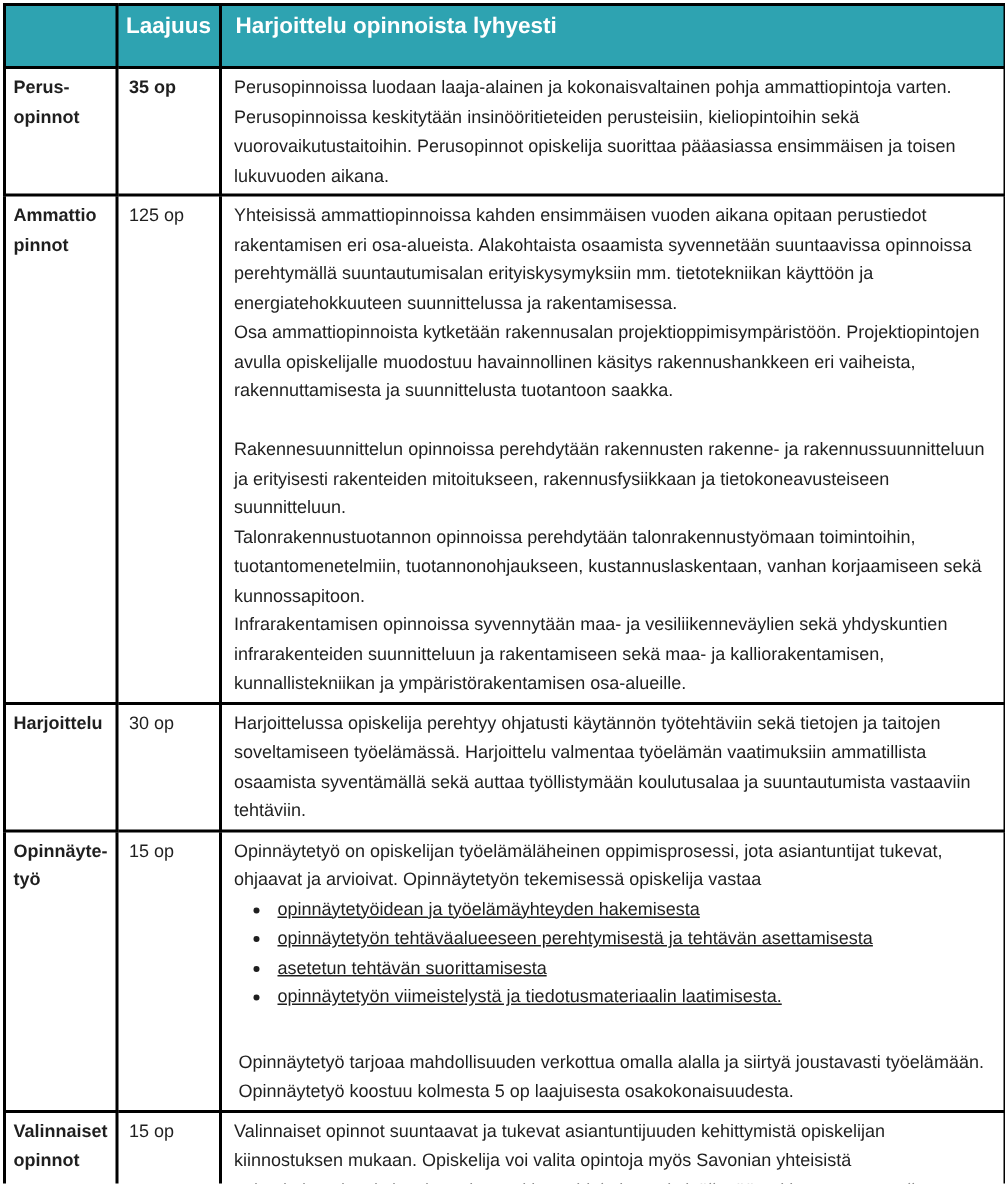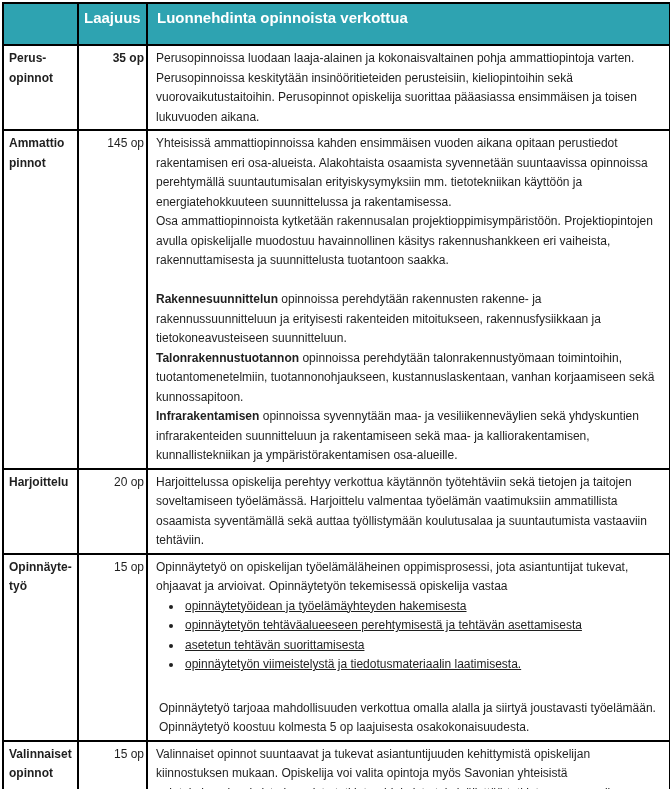--- a/index.html
+++ b/index.html
@@ -22,74 +22,74 @@
     background:var(--header-bg); color:var(--header-fg);
     font-size:15px; font-weight:bold; text-align:left;
     height:42px; padding:5px 4px 4px 5px;
   }
   thead th.desc-h { padding-left:9px; }
   tbody td { font-size:12px; line-height:19.5px; }
   td.label {
     font-weight:bold; white-space:pre-line;
     padding:3px 2px 2px 5px;
   }
-  td.extent { padding:3px 2px 2px 7px;text-align:right; }
+  td.extent { padding:3px 2px 2px 7px; }
   td.extent.bold { font-weight:bold; }
   td.desc { padding:3px 6px 2px 8px; }
   td.desc p { margin:0; }
   td.desc p.indent { margin-left:3px;margin-top:24px; }
-  td.desc strong { font-weight:bold; }
+  td.desc strong { font-weight:normal; }
   .spacer { height:19.5px; }
   ul.bullets { margin:0; padding:0 0 0 27px; list-style:disc;text-decoration:underline; }
   ul.bullets li { padding-left:2px; }
 </style>
 </head>
 <body>
 
 <div class="table-wrap">
   <table>
     <colgroup>
       <col class="c1">
         <col class="c2">
         <col class="c3">
     </colgroup>
     <thead>
       <tr>
         <th></th>
         <th>Laajuus</th>
-        <th class="desc-h">Luonnehdinta opinnoista verkottua</th>
+        <th class="desc-h">Harjoittelu opinnoista lyhyesti</th>
       </tr>
     </thead>
     <tbody id="table-body">
         <tr>
           <td class="label">Perus-
 opinnot</td>
           <td class="extent bold">35 op</td>
           <td class="desc">
             <p>Perusopinnoissa luodaan laaja-alainen ja kokonaisvaltainen pohja ammattiopintoja varten. Perusopinnoissa keskitytään insinööritieteiden perusteisiin, kieliopintoihin sekä vuorovaikutustaitoihin. Perusopinnot opiskelija suorittaa pääasiassa ensimmäisen ja toisen lukuvuoden aikana.</p>
           </td>
         </tr>
         <tr>
           <td class="label">Ammattio
 pinnot</td>
-          <td class="extent">145 op</td>
+          <td class="extent">125 op</td>
           <td class="desc">
             <p>Yhteisissä ammattiopinnoissa kahden ensimmäisen vuoden aikana opitaan perustiedot rakentamisen eri osa-alueista. Alakohtaista osaamista syvennetään suuntaavissa opinnoissa perehtymällä suuntautumisalan erityiskysymyksiin mm. tietotekniikan käyttöön ja energiatehokkuuteen suunnittelussa ja rakentamisessa.</p>
             <p>Osa ammattiopinnoista kytketään rakennusalan projektioppimisympäristöön. Projektiopintojen avulla opiskelijalle muodostuu havainnollinen käsitys rakennushankkeen eri vaiheista, rakennuttamisesta ja suunnittelusta tuotantoon saakka.</p>
             <div class="spacer"></div>
             <p><strong>Rakennesuunnittelun</strong> opinnoissa perehdytään rakennusten rakenne- ja rakennussuunnitteluun ja erityisesti rakenteiden mitoitukseen, rakennusfysiikkaan ja tietokoneavusteiseen suunnitteluun.</p>
             <p><strong>Talonrakennustuotannon</strong> opinnoissa perehdytään talonrakennustyömaan toimintoihin, tuotantomenetelmiin, tuotannonohjaukseen, kustannuslaskentaan, vanhan korjaamiseen sekä kunnossapitoon.</p>
             <p><strong>Infrarakentamisen</strong> opinnoissa syvennytään maa- ja vesiliikenneväylien sekä yhdyskuntien infrarakenteiden suunnitteluun ja rakentamiseen sekä maa- ja kalliorakentamisen, kunnallistekniikan ja ympäristörakentamisen osa-alueille.</p>
           </td>
         </tr>
         <tr>
           <td class="label">Harjoittelu</td>
-          <td class="extent">20 op</td>
+          <td class="extent">30 op</td>
           <td class="desc">
-            <p>Harjoittelussa opiskelija perehtyy verkottua käytännön työtehtäviin sekä tietojen ja taitojen soveltamiseen työelämässä. Harjoittelu valmentaa työelämän vaatimuksiin ammatillista osaamista syventämällä sekä auttaa työllistymään koulutusalaa ja suuntautumista vastaaviin tehtäviin.</p>
+            <p>Harjoittelussa opiskelija perehtyy ohjatusti käytännön työtehtäviin sekä tietojen ja taitojen soveltamiseen työelämässä. Harjoittelu valmentaa työelämän vaatimuksiin ammatillista osaamista syventämällä sekä auttaa työllistymään koulutusalaa ja suuntautumista vastaaviin tehtäviin.</p>
           </td>
         </tr>
         <tr>
           <td class="label">Opinnäyte-
 työ</td>
           <td class="extent">15 op</td>
           <td class="desc">
             <p>Opinnäytetyö on opiskelijan työelämäläheinen oppimisprosessi, jota asiantuntijat tukevat, ohjaavat ja arvioivat. Opinnäytetyön tekemisessä opiskelija vastaa</p>
             <ul class="bullets">
               <li>opinnäytetyöidean ja työelämäyhteyden hakemisesta</li>

